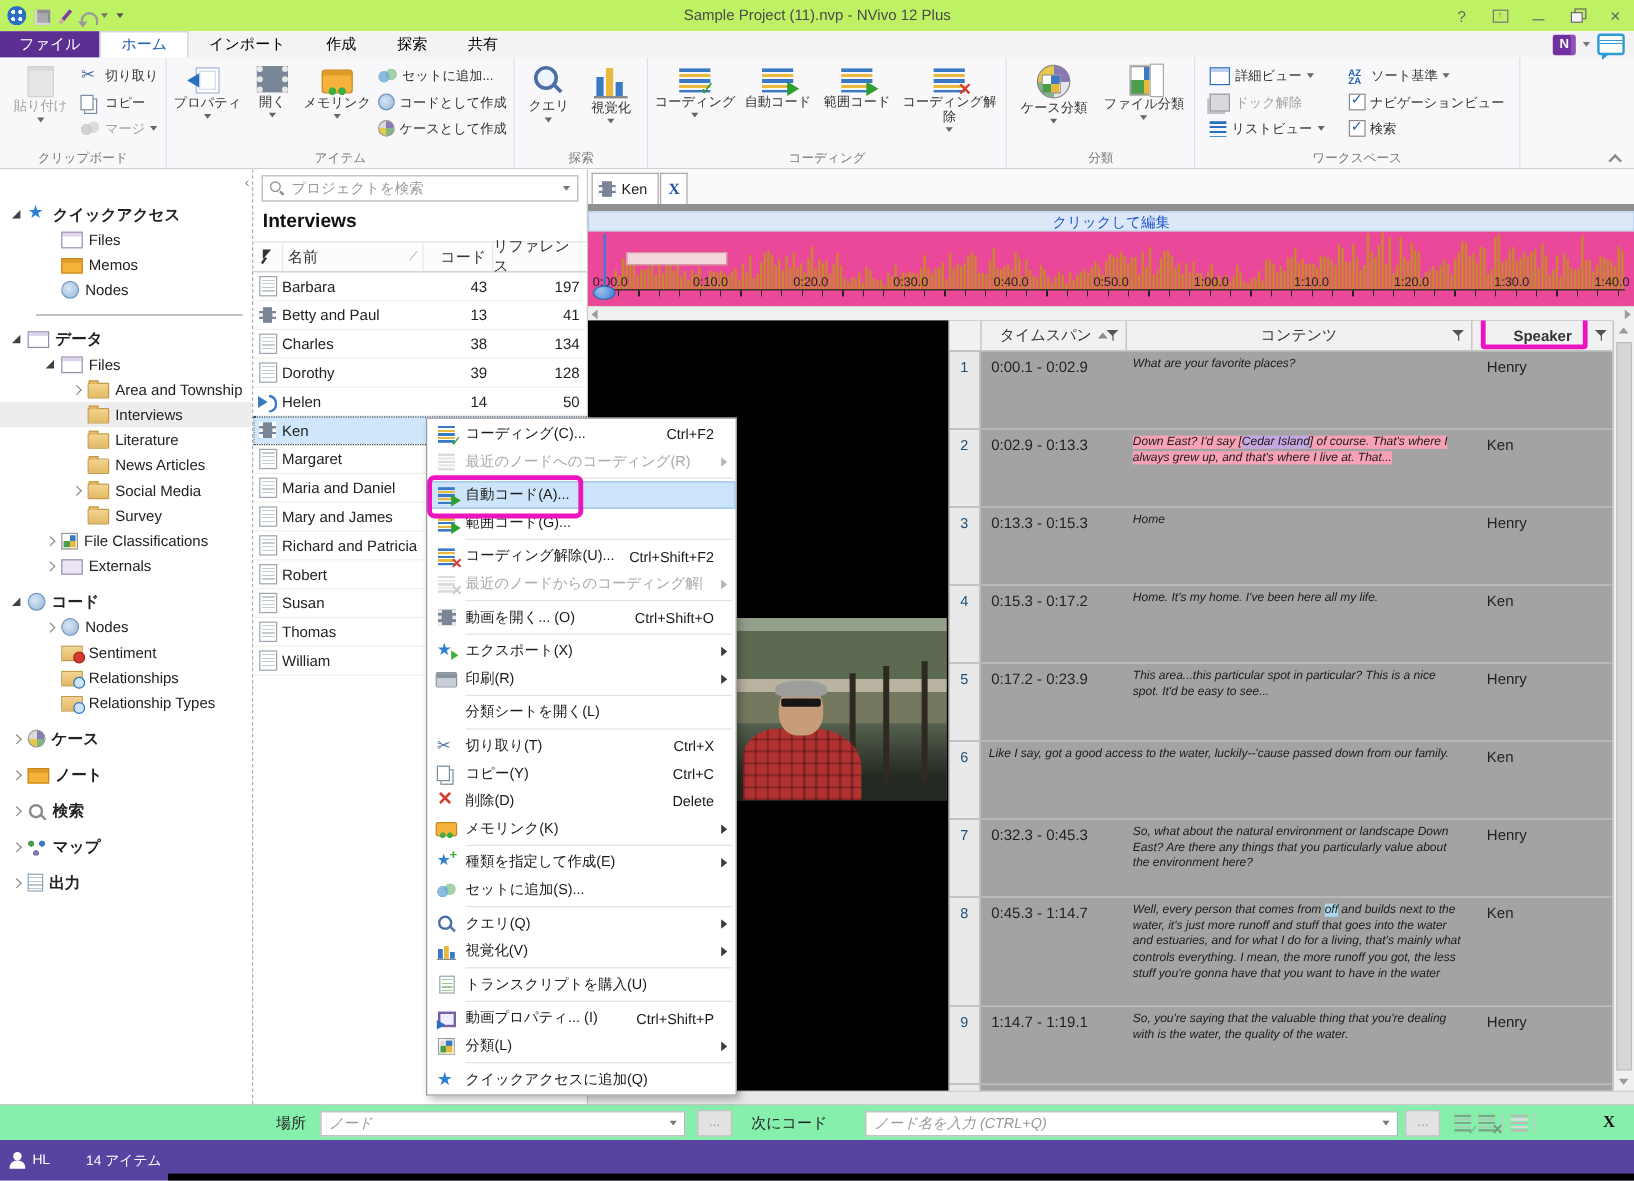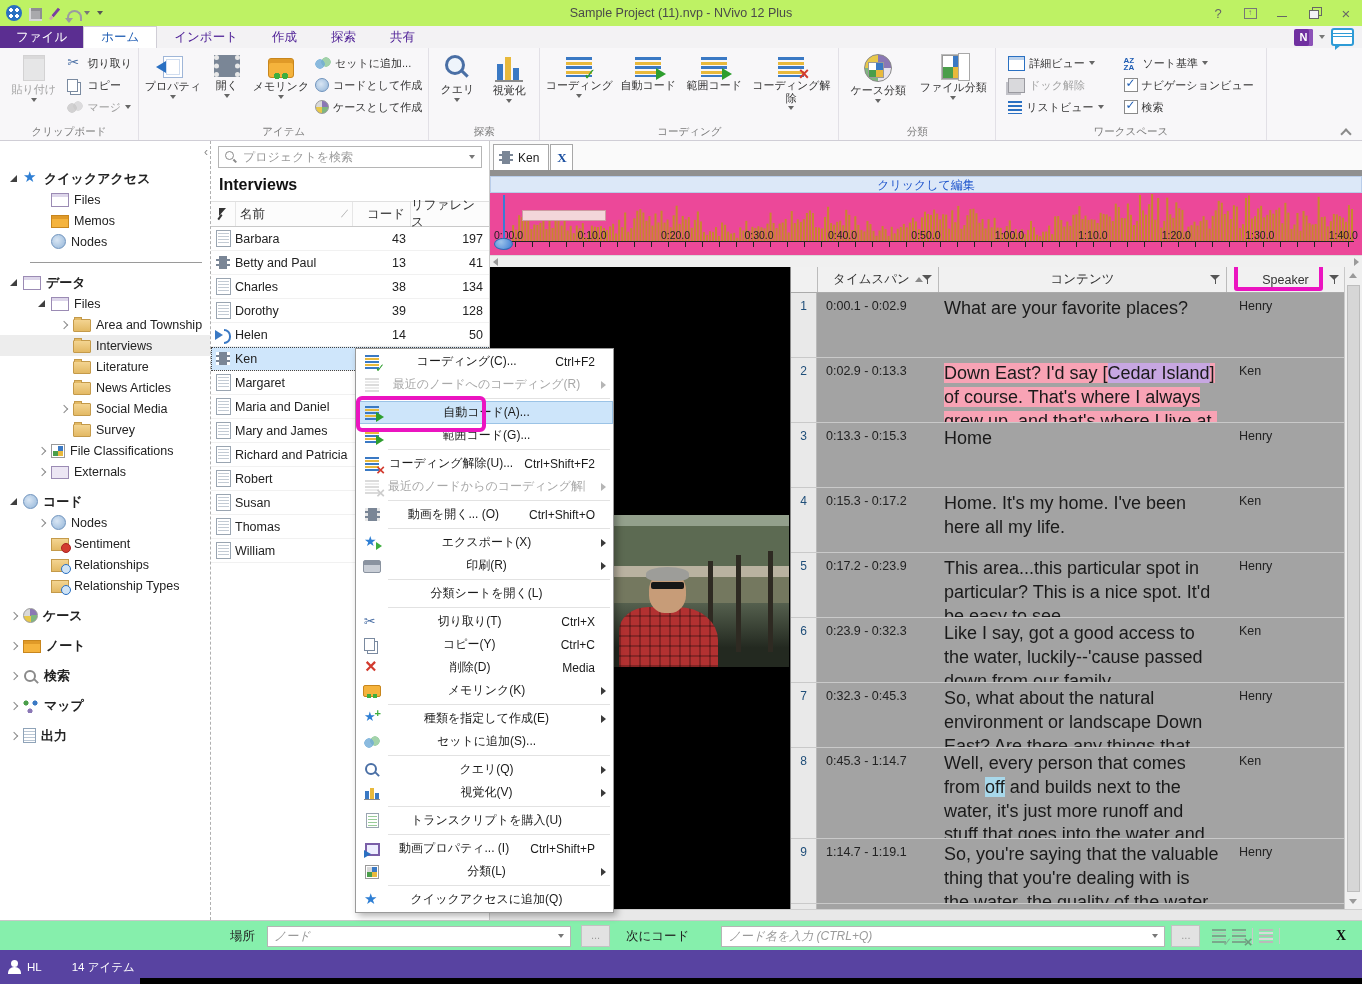--- a/index.html
+++ b/index.html
@@ -17,21 +17,21 @@
   .title-text{position:absolute;left:0;right:0;text-align:center;font-size:12.5px;color:#4a4a4a;}
   .winbtns{margin-left:auto;display:flex;z-index:2;}
   .wb{width:32px;height:24px;display:flex;align-items:center;justify-content:center;color:#666;font-size:13px;}
   .wb-box{width:11px;height:9px;border:1px solid #777;position:relative;text-align:center;line-height:7px;font-size:8px;color:#777;}
   .wb-min{width:10px;height:1px;background:#666;margin-top:6px;}
   .wb-restore{width:8px;height:7px;border:1px solid #666;position:relative;background:#f3f2f4;margin-top:3px;}
   .wb-restore::before{content:'';position:absolute;left:2px;top:-4px;width:8px;height:7px;border:1px solid #666;z-index:-1;}
   
   .tabsrow{position:absolute;top:26px;left:0;right:0;height:22px;background:#f3f2f4;display:flex;align-items:stretch;font-size:12.5px;}
   .tab-file{background:#5b2e91;color:#fff;padding:0 16px;display:flex;align-items:center;}
-  .tab{padding:0 17px;display:flex;align-items:center;color:#4c1d95;}
+  .tab{padding:0 17px;display:flex;align-items:center;color:#000000;}
   .tab.active{background:#fff;border:1px solid #d0ced6;border-bottom:none;color:#1e5cb3;}
   .corner-badges{position:absolute;right:8px;top:28px;display:flex;align-items:center;gap:6px;z-index:5;}
   .nj{width:19px;height:17px;background:#7030a0;color:#fff;font-weight:bold;font-size:11px;text-align:center;line-height:17px;border-radius:2px;box-shadow:inset -4px 0 0 #8d52b8;}
   .chat{width:19px;height:14px;border:2px solid #2e9bd6;border-radius:3px;position:relative;background:linear-gradient(#fff 0 3px,#2e9bd6 3px 4px,#fff 4px 6px,#2e9bd6 6px 7px,#fff 7px);}
   .chat::after{content:'';position:absolute;left:2px;bottom:-6px;border-top:5px solid #2e9bd6;border-right:6px solid transparent;}
   
   .ribbon{position:absolute;top:48px;left:0;right:0;height:92px;background:#f8f7f9;border-bottom:1px solid #d0ced6;display:flex;}
   .rgroup{position:relative;border-right:1px solid #e2e0e6;padding:2px 3px 15px 3px;flex:none;}
   .gbody{display:flex;height:100%;}
   .glabel{position:absolute;bottom:1px;left:0;right:0;text-align:center;font-size:10.5px;color:#7a7a7a;}
@@ -197,45 +197,45 @@
   .head{position:absolute;top:4%;left:30%;width:38%;height:42%;background:#c79c78;border-radius:46% 46% 42% 42%;}
   .hair{position:absolute;top:0;left:27%;width:44%;height:14%;background:#9d9d99;border-radius:50% 50% 30% 30%;}
   .shades{position:absolute;top:15%;left:32%;width:34%;height:7%;background:#161616;border-radius:2px;}
   .transcript{flex:1;display:flex;flex-direction:column;overflow:hidden;border-left:1px solid #8a8a8a;background:#a3a3a3;}
   .theader{display:flex;height:25px;background:#f1f1f1;border-bottom:1px solid #aaa;font-size:12.5px;color:#333;flex:none;}
   .thc{border-right:1px solid #bbb;display:flex;align-items:center;justify-content:center;gap:5px;position:relative;}
   .thc-num{width:26px;}
   .thc-time{width:120px;}
   .thc-content{flex:1;}
   .thc-content .funnel,.thc-time .funnel{position:absolute;right:5px;top:7px;}
-  .thc-speaker{width:117px;border-right:none;}
+  .thc-speaker{width:117px;border-right:none;font-weight:bold;}
   .thc-speaker .funnel{position:absolute;right:4px;top:7px;}
   .funnel{width:11px;height:11px;position:relative;flex:none;}
   .funnel::before{content:'';position:absolute;left:0;top:1px;border-left:5px solid transparent;border-right:5px solid transparent;border-top:5px solid #555;}
   .funnel::after{content:'';position:absolute;left:4.5px;top:5px;width:1.5px;height:5px;background:#555;}
   .sortup{width:0;height:0;border-left:4px solid transparent;border-right:4px solid transparent;border-bottom:5px solid #8a8a8a;}
   .annot{position:absolute;left:7px;right:21px;top:-6px;bottom:1px;border:4px solid #eb14c0;border-radius:3px;pointer-events:none;}
   .trows{flex:1;overflow:hidden;}
   .trow{display:flex;height:64px;overflow:hidden;border-bottom:1px solid #c9c9c9;}
   .trow.rh8{height:90px;}
   .tnum{width:26px;flex:none;background:#e9e9e9;border-right:1px solid #b9b9b9;text-align:center;color:#1f4e79;font-size:12px;padding-top:6px;box-sizing:border-box;}
   .ttime{width:120px;flex:none;padding:6px 2px 0 9px;font-size:12.5px;color:#222;box-sizing:border-box;}
-  .tcontent{flex:1;padding:4px 8px 0 7px;font-size:18px;color:#1a1a1a;line-height:1.32;}
+  .tcontent{flex:1;padding:4px 8px 0 7px;font-size:10px;color:#1a1a1a;line-height:1.32;font-style:italic;}
   .tspeaker{width:117px;flex:none;padding:6px 0 0 12px;font-size:12.5px;box-sizing:border-box;}
   .hl-pink{background:#f8a3b5;}
   .hl-purple{background:#c7a7e2;}
   .hl-blue{background:#a8d8ea;}
   .vscroll{width:17px;flex:none;background:#f0f0f0;border-left:1px solid #c9c9c9;position:relative;}
   .vscroll .arr-u{position:absolute;left:4px;top:6px;}
   .vscroll .arr-d{position:absolute;left:4px;bottom:6px;}
   .vthumb{position:absolute;left:2px;right:2px;top:18px;bottom:18px;background:#d6d6d6;border:1px solid #bdbdbd;}
   .dbottom{position:absolute;bottom:0;left:0;right:0;height:10px;background:#e8e8e8;border-top:1px solid #cfcfcf;}
   
   .cmenu{position:absolute;left:355px;top:348px;width:257px;background:#fff;border:1px solid #9a9a9a;box-shadow:3px 3px 7px rgba(0,0,0,.3);z-index:40;padding:1px 0;}
-  .mi{position:relative;display:flex;align-items:center;height:23px;font-size:12px;color:#1a1a1a;padding-right:18px;text-align:center;}
+  .mi{position:relative;display:flex;align-items:center;height:23px;font-size:12px;color:#1a1a1a;padding-right:18px;}
   .gut{width:32px;display:flex;justify-content:center;flex:none;}
   .lbl{flex:1;white-space:nowrap;overflow:hidden;}
   .sc{margin-left:10px;white-space:nowrap;}
   .mi.disabled{color:#a8a8a8;}
   .mi.disabled .gi{filter:grayscale(1);opacity:.5;}
   .mi.selected{background:#cde5fa;box-shadow:inset 0 0 0 1px #9bc3e6;}
   .subarrow{display:none;position:absolute;right:7px;top:7.5px;border-left:5px solid #3a3a3a;border-top:4px solid transparent;border-bottom:4px solid transparent;}
   .mi.sub .subarrow{display:block;}
   .mi.disabled .subarrow{border-left-color:#b5b5b5;}
   .mi.annotated::before{content:'';position:absolute;left:0px;top:-5px;width:122px;height:28px;border:4px solid #eb14c0;border-radius:6px;pointer-events:none;z-index:2;}
@@ -1172,21 +1172,20 @@
 
               <div class="trow rh5">
                 <div class="tnum">5</div>
                 <div class="ttime">0:17.2 - 0:23.9</div>
                 <div class="tcontent"><span>This area...this particular spot in particular? This is a nice spot. It'd be easy to see...</span></div>
                 <div class="tspeaker">Henry</div>
               </div>
 
               <div class="trow rh6">
                 <div class="tnum">6</div>
-                <div class="ttime">0:23.9 - 0:32.3</div>
                 <div class="tcontent"><span>Like I say, got a good access to the water, luckily--'cause passed down from our family.</span></div>
                 <div class="tspeaker">Ken</div>
               </div>
 
               <div class="trow rh7">
                 <div class="tnum">7</div>
                 <div class="ttime">0:32.3 - 0:45.3</div>
                 <div class="tcontent"><span>So, what about the natural environment or landscape Down East? Are there any things that you particularly value about the environment here?</span></div>
                 <div class="tspeaker">Henry</div>
               </div>
@@ -1338,21 +1337,21 @@
         <span class="lbl">コピー(Y)</span>
         <span class="sc">Ctrl+C</span>
 
       </div>
 
       <div class="mi">
         <span class="gut">
           <span class="gi micdelete"></span>
         </span>
         <span class="lbl">削除(D)</span>
-        <span class="sc">Media</span>
+        <span class="sc">Delete</span>
 
       </div>
 
       <div class="mi sub">
         <span class="gut">
           <span class="gi micmemolink"></span>
         </span>
         <span class="lbl">メモリンク(K)</span>
         <span class="sc"></span>
         <span class="subarrow"></span>

